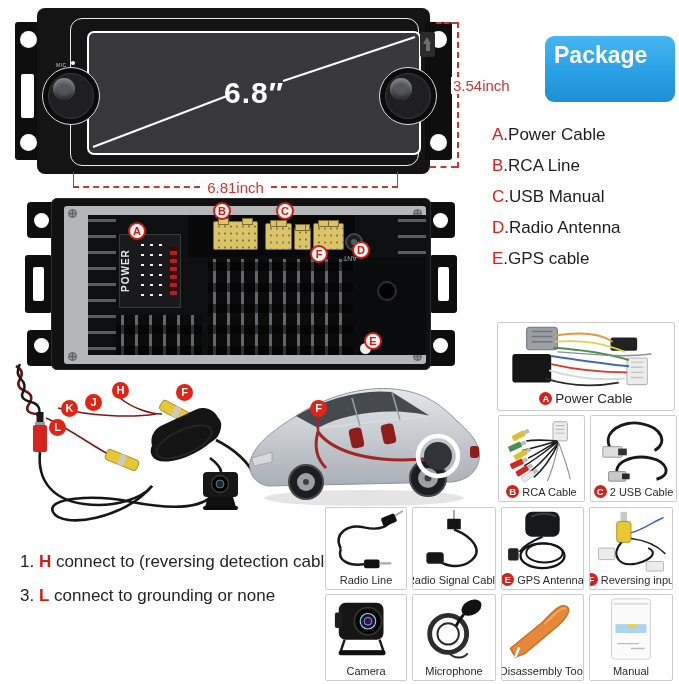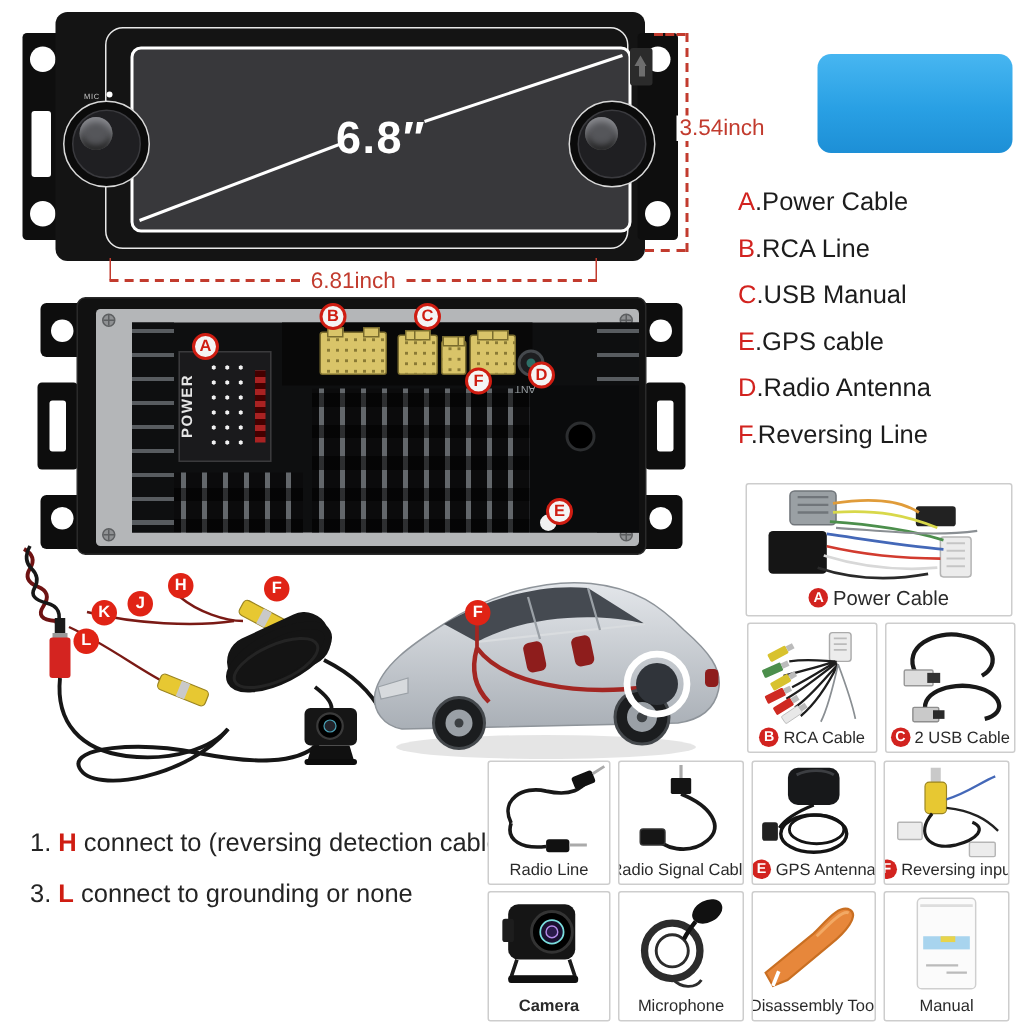--- a/index.html
+++ b/index.html
@@ -144,28 +144,28 @@
     <div class="dim-seg"></div>
     <div class="dim-w-label">6.81inch</div>
     <div class="dim-seg"></div>
   </div>
   <div class="abs dim-h-top"></div>
   <div class="abs dim-h-line"></div>
   <div class="abs dim-h-bot"></div>
   <div class="abs dim dim-h-label">3.54inch</div>
 
   <div class="abs pkg-box">
+    <div>Package</div>
   </div>
   <div class="abs pkg-list">
     <div class="pkg-item"><span class="pkg-letter">A</span><span>.</span><span>Power Cable</span></div>
     <div class="pkg-item"><span class="pkg-letter">B</span><span>.</span><span>RCA Line</span></div>
     <div class="pkg-item"><span class="pkg-letter">C</span><span>.</span><span>USB Manual</span></div>
+    <div class="pkg-item"><span class="pkg-letter">D</span><span>.</span><span>Radio Antenna</span></div>
     <div class="pkg-item"><span class="pkg-letter">E</span><span>.</span><span>GPS cable</span></div>
-    <div class="pkg-item"><span class="pkg-letter">D</span><span>.</span><span>Radio Antenna</span></div>
-    <div class="pkg-item"><span class="pkg-letter">F</span><span>.</span><span>Reversing Line</span></div>
   </div>
 
   <div class="abs ru">
     <div class="ru-tab" style="left:2px;top:4px;"></div>
     <div class="ru-tab" style="left:398px;top:4px;"></div>
     <div class="ru-tab" style="left:2px;top:132px;"></div>
     <div class="ru-tab" style="left:398px;top:132px;"></div>
     <div class="ru-side" style="left:0;">
         <div class="ru-sideslot"></div>
       </div>
@@ -413,21 +413,21 @@
       <path d="M30,36 C18,50 28,62 46,58 C62,54 68,46 58,42" stroke="#191919" stroke-width="2.2" fill="none"></path>
       <rect x="6" y="42" width="17" height="12" rx="1" fill="#ececec" stroke="#b5b5b5"></rect>
       <rect x="56" y="56" width="18" height="10" rx="1" fill="#ececec" stroke="#b5b5b5"></rect>
     </svg>
     <div class="acc-label">
       <span class="acc-letter">F</span>
         <span>Reversing input</span>
     </div>
   </div>
 
-  <div class="acc" style="left:325px;top:594px;width:82px;height:87px;font-weight:bold;">
+  <div class="acc" style="left:325px;top:594px;width:82px;height:87px;">
     <svg viewBox="0 0 80 72">
       <rect x="12" y="8" width="46" height="38" rx="7" fill="#151515"></rect>
       <circle cx="42" cy="27" r="14" fill="#000" stroke="#333" stroke-width="2"></circle>
       <circle cx="42" cy="27" r="8" fill="#1a1030" stroke="#7adede" stroke-width="1.2"></circle>
       <circle cx="42" cy="27" r="4" fill="#2a1a4a" stroke="#b48ae8" stroke-width="1"></circle>
       <rect x="8" y="18" width="8" height="16" rx="2" fill="#1d1d1d"></rect>
       <path d="M18,46 L14,58 L58,58 L54,46" stroke="#1b1b1b" stroke-width="2.5" fill="none"></path>
       <rect x="12" y="57" width="48" height="5" rx="2" fill="#101010"></rect>
     </svg>
     <div class="acc-label">

